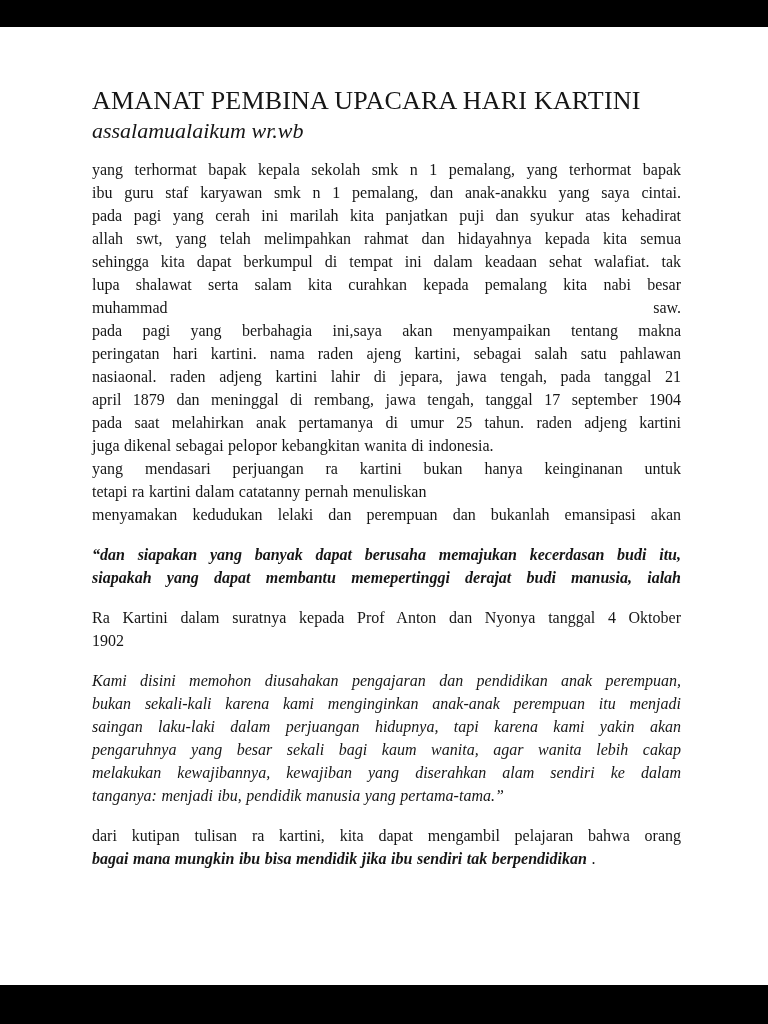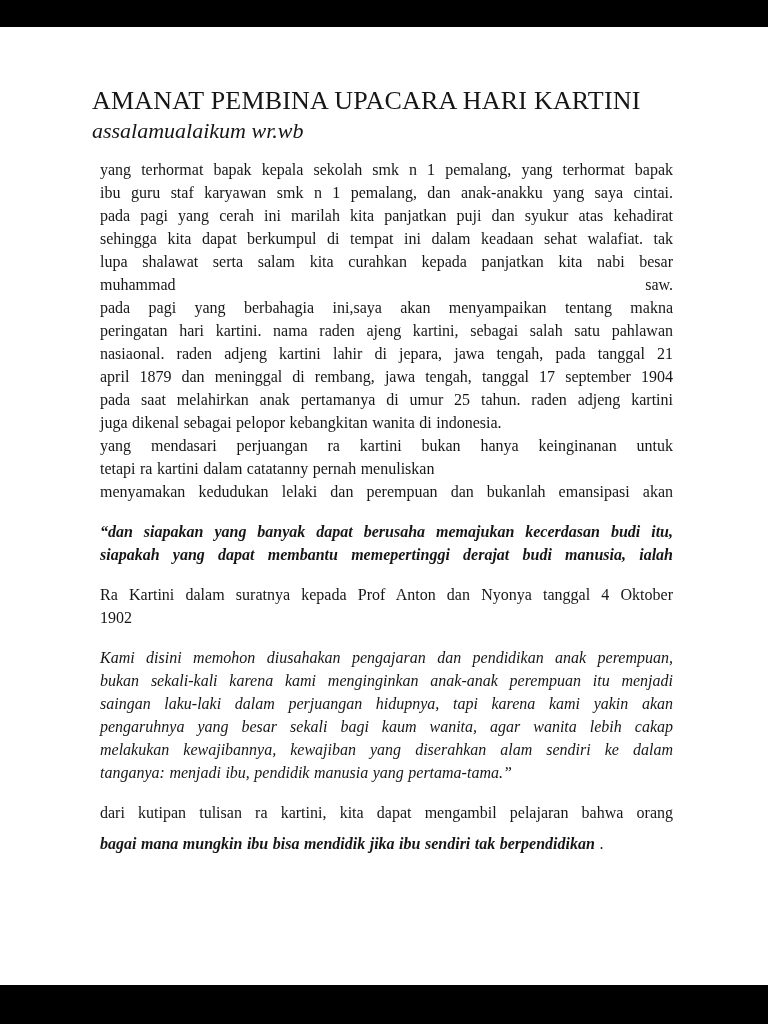--- a/index.html
+++ b/index.html
@@ -41,21 +41,21 @@
   .greeting {
     font-size: 22px;
     line-height: 23px;
     margin-top: 4px;
     font-style: italic;
   }
   .blocks {
     margin-top: 16px;
   }
   .block {
-    margin: 8px;
+    margin: 0;
   }
   .block.gap {
     margin-top: 17px;
   }
   .line {
     font-size: 16px;
     line-height: 23px;
     text-align: justify;
     text-justify: inter-word;
     word-spacing: 0.5px;
@@ -80,22 +80,23 @@
 
 <div class="screen">
   <div class="page">
     <h1 class="title">AMANAT PEMBINA UPACARA HARI KARTINI</h1>
     <div class="greeting">assalamualaikum wr.wb</div>
     <div class="blocks" id="blocks">
         <div class="block normal">
           <div class="line stretch">yang terhormat bapak kepala sekolah smk n 1 pemalang, yang terhormat bapak</div>
           <div class="line stretch">ibu guru staf karyawan smk n 1 pemalang, dan anak-anakku yang saya cintai.</div>
           <div class="line stretch">pada pagi yang cerah ini marilah kita panjatkan puji dan syukur atas kehadirat</div>
+          <div class="line stretch">allah swt, yang telah melimpahkan rahmat dan hidayahnya kepada kita semua</div>
           <div class="line stretch">sehingga kita dapat berkumpul di tempat ini dalam keadaan sehat walafiat. tak</div>
-          <div class="line stretch">lupa shalawat serta salam kita curahkan kepada panjatkan kita nabi besar</div>
+          <div class="line stretch">lupa shalawat serta salam kita curahkan kepada pemalang kita nabi besar</div>
           <div class="line stretch">muhammad saw.</div>
           <div class="line stretch">pada pagi yang berbahagia ini,saya akan menyampaikan tentang makna</div>
           <div class="line stretch">peringatan hari kartini. nama raden ajeng kartini, sebagai salah satu pahlawan</div>
           <div class="line stretch">nasiaonal. raden adjeng kartini lahir di jepara, jawa tengah, pada tanggal 21</div>
           <div class="line stretch">april 1879 dan meninggal di rembang, jawa tengah, tanggal 17 september 1904</div>
           <div class="line stretch">pada saat melahirkan anak pertamanya di umur 25 tahun. raden adjeng kartini</div>
           <div class="line">juga dikenal sebagai pelopor kebangkitan wanita di indonesia.</div>
           <div class="line stretch">yang mendasari perjuangan ra kartini bukan hanya keinginanan untuk</div>
           <div class="line">tetapi ra kartini dalam catatanny pernah menuliskan</div>
           <div class="line stretch">menyamakan kedudukan lelaki dan perempuan dan bukanlah emansipasi akan</div>

